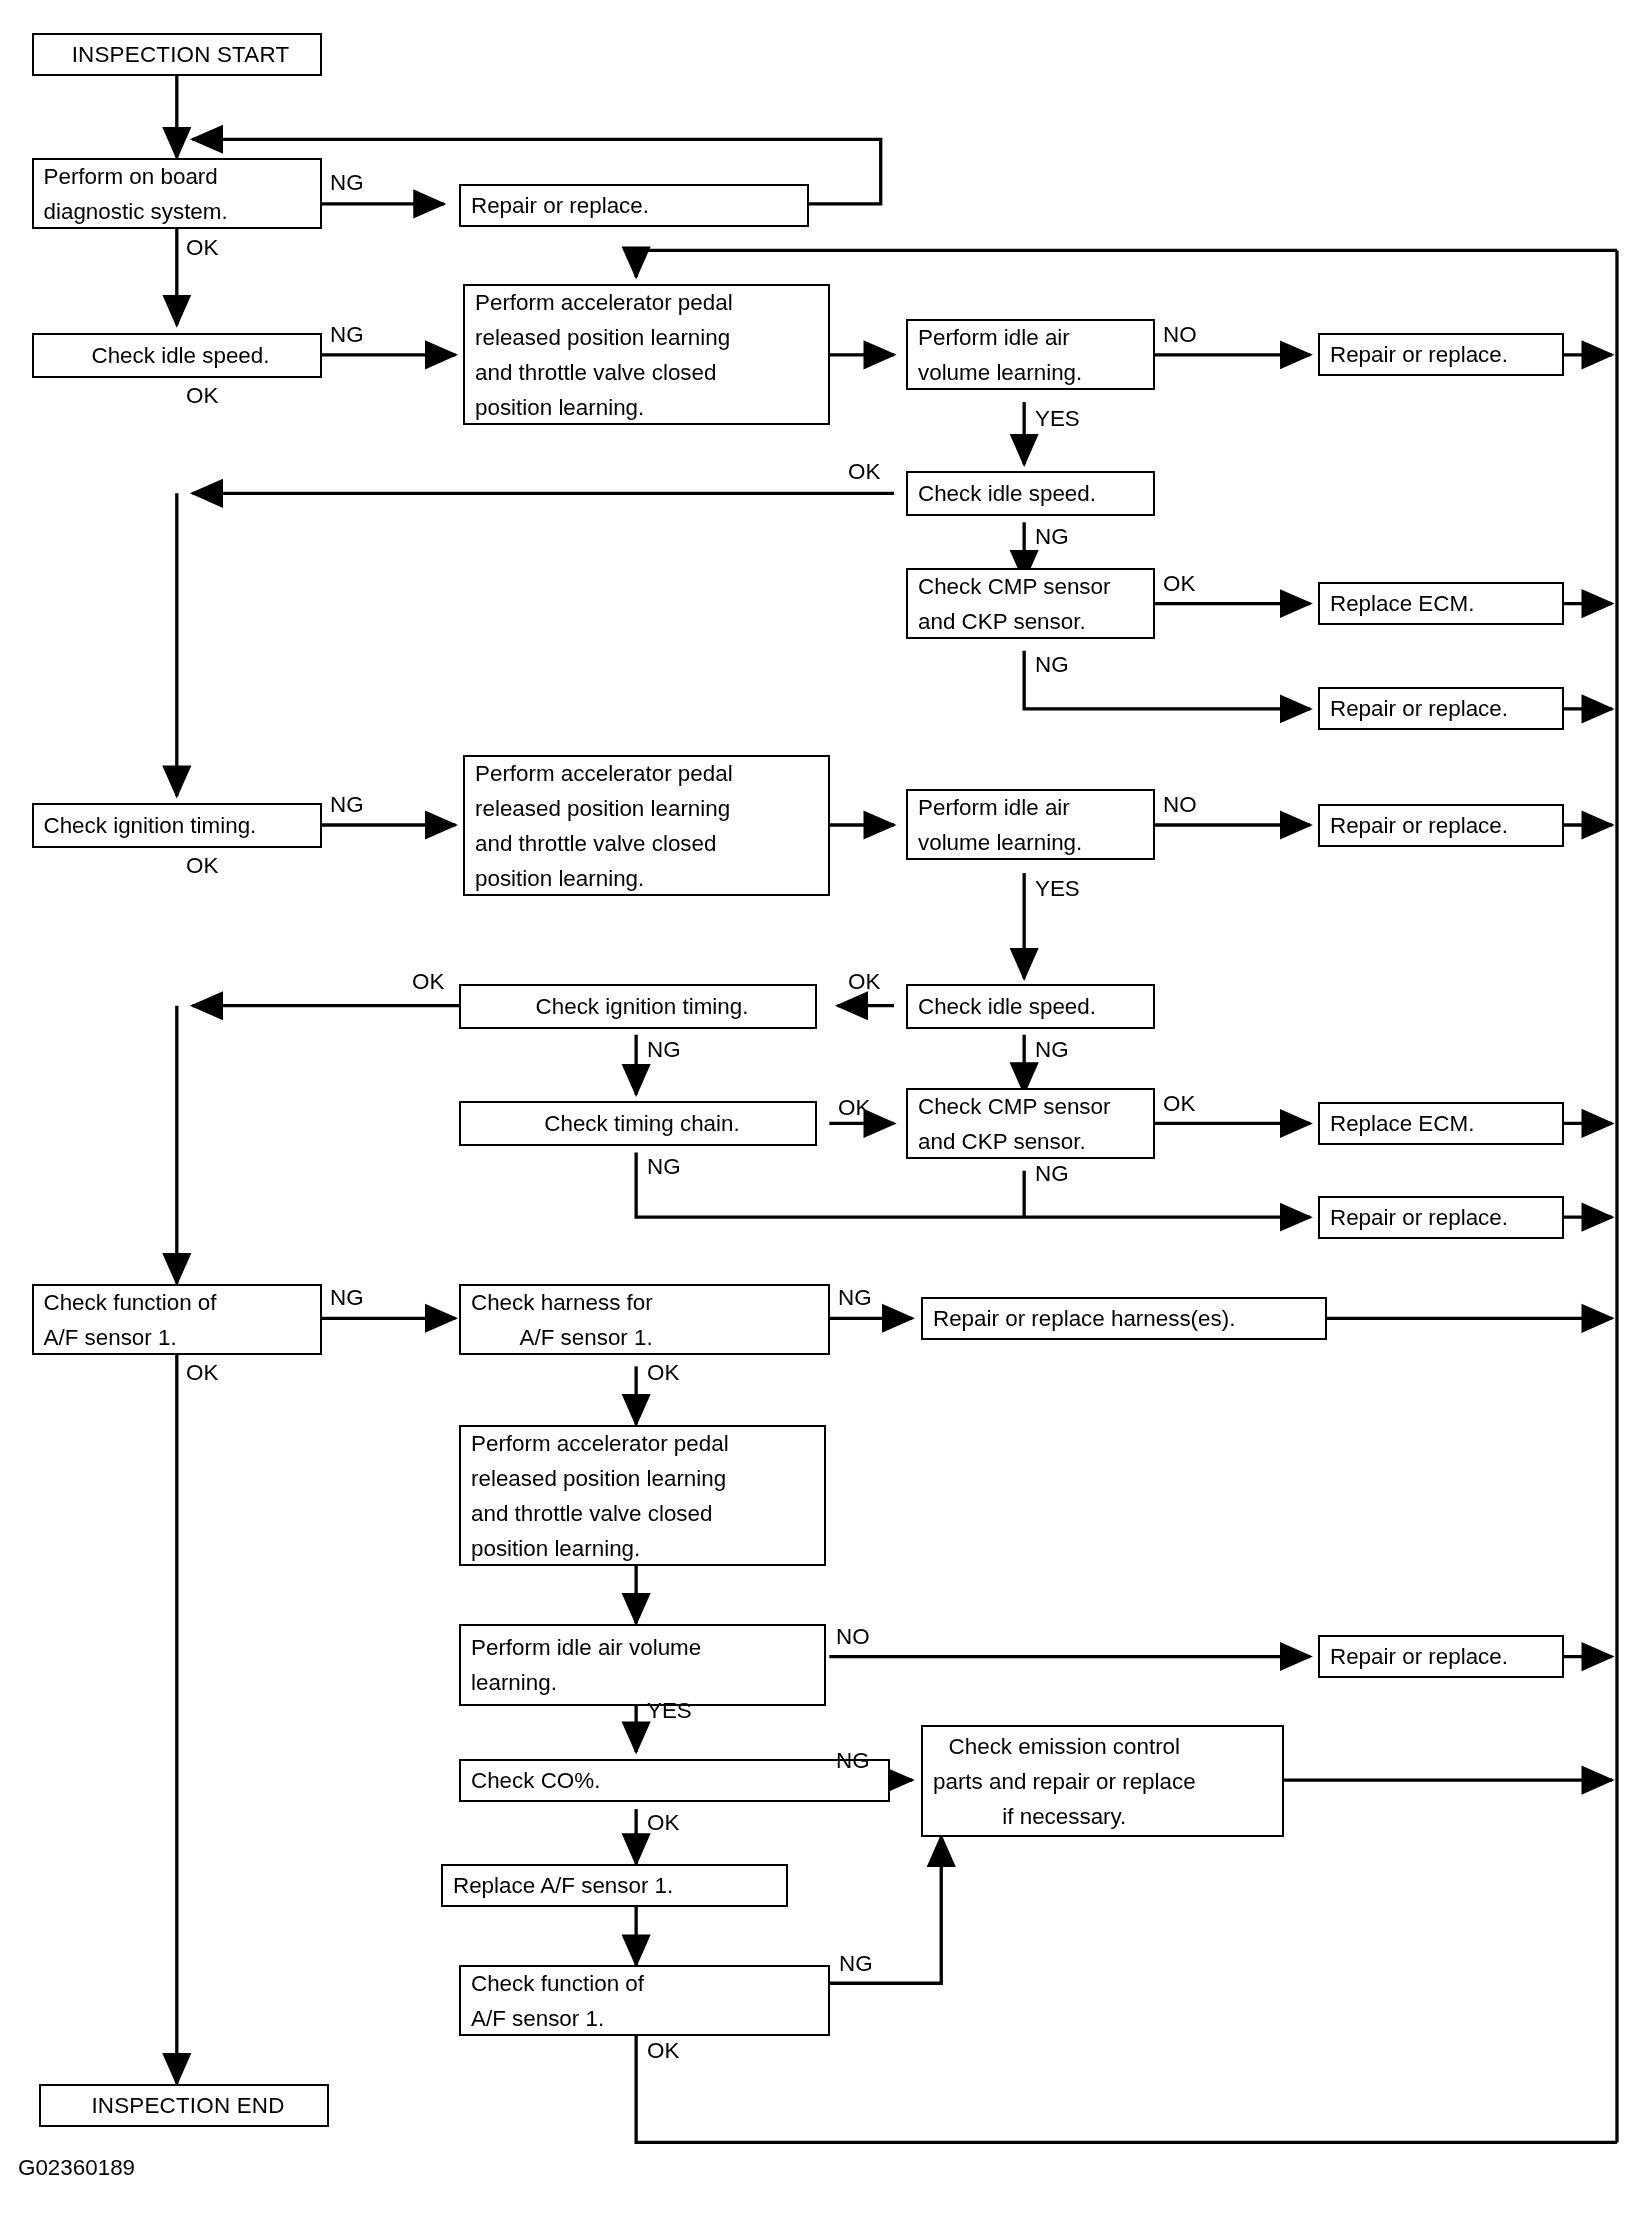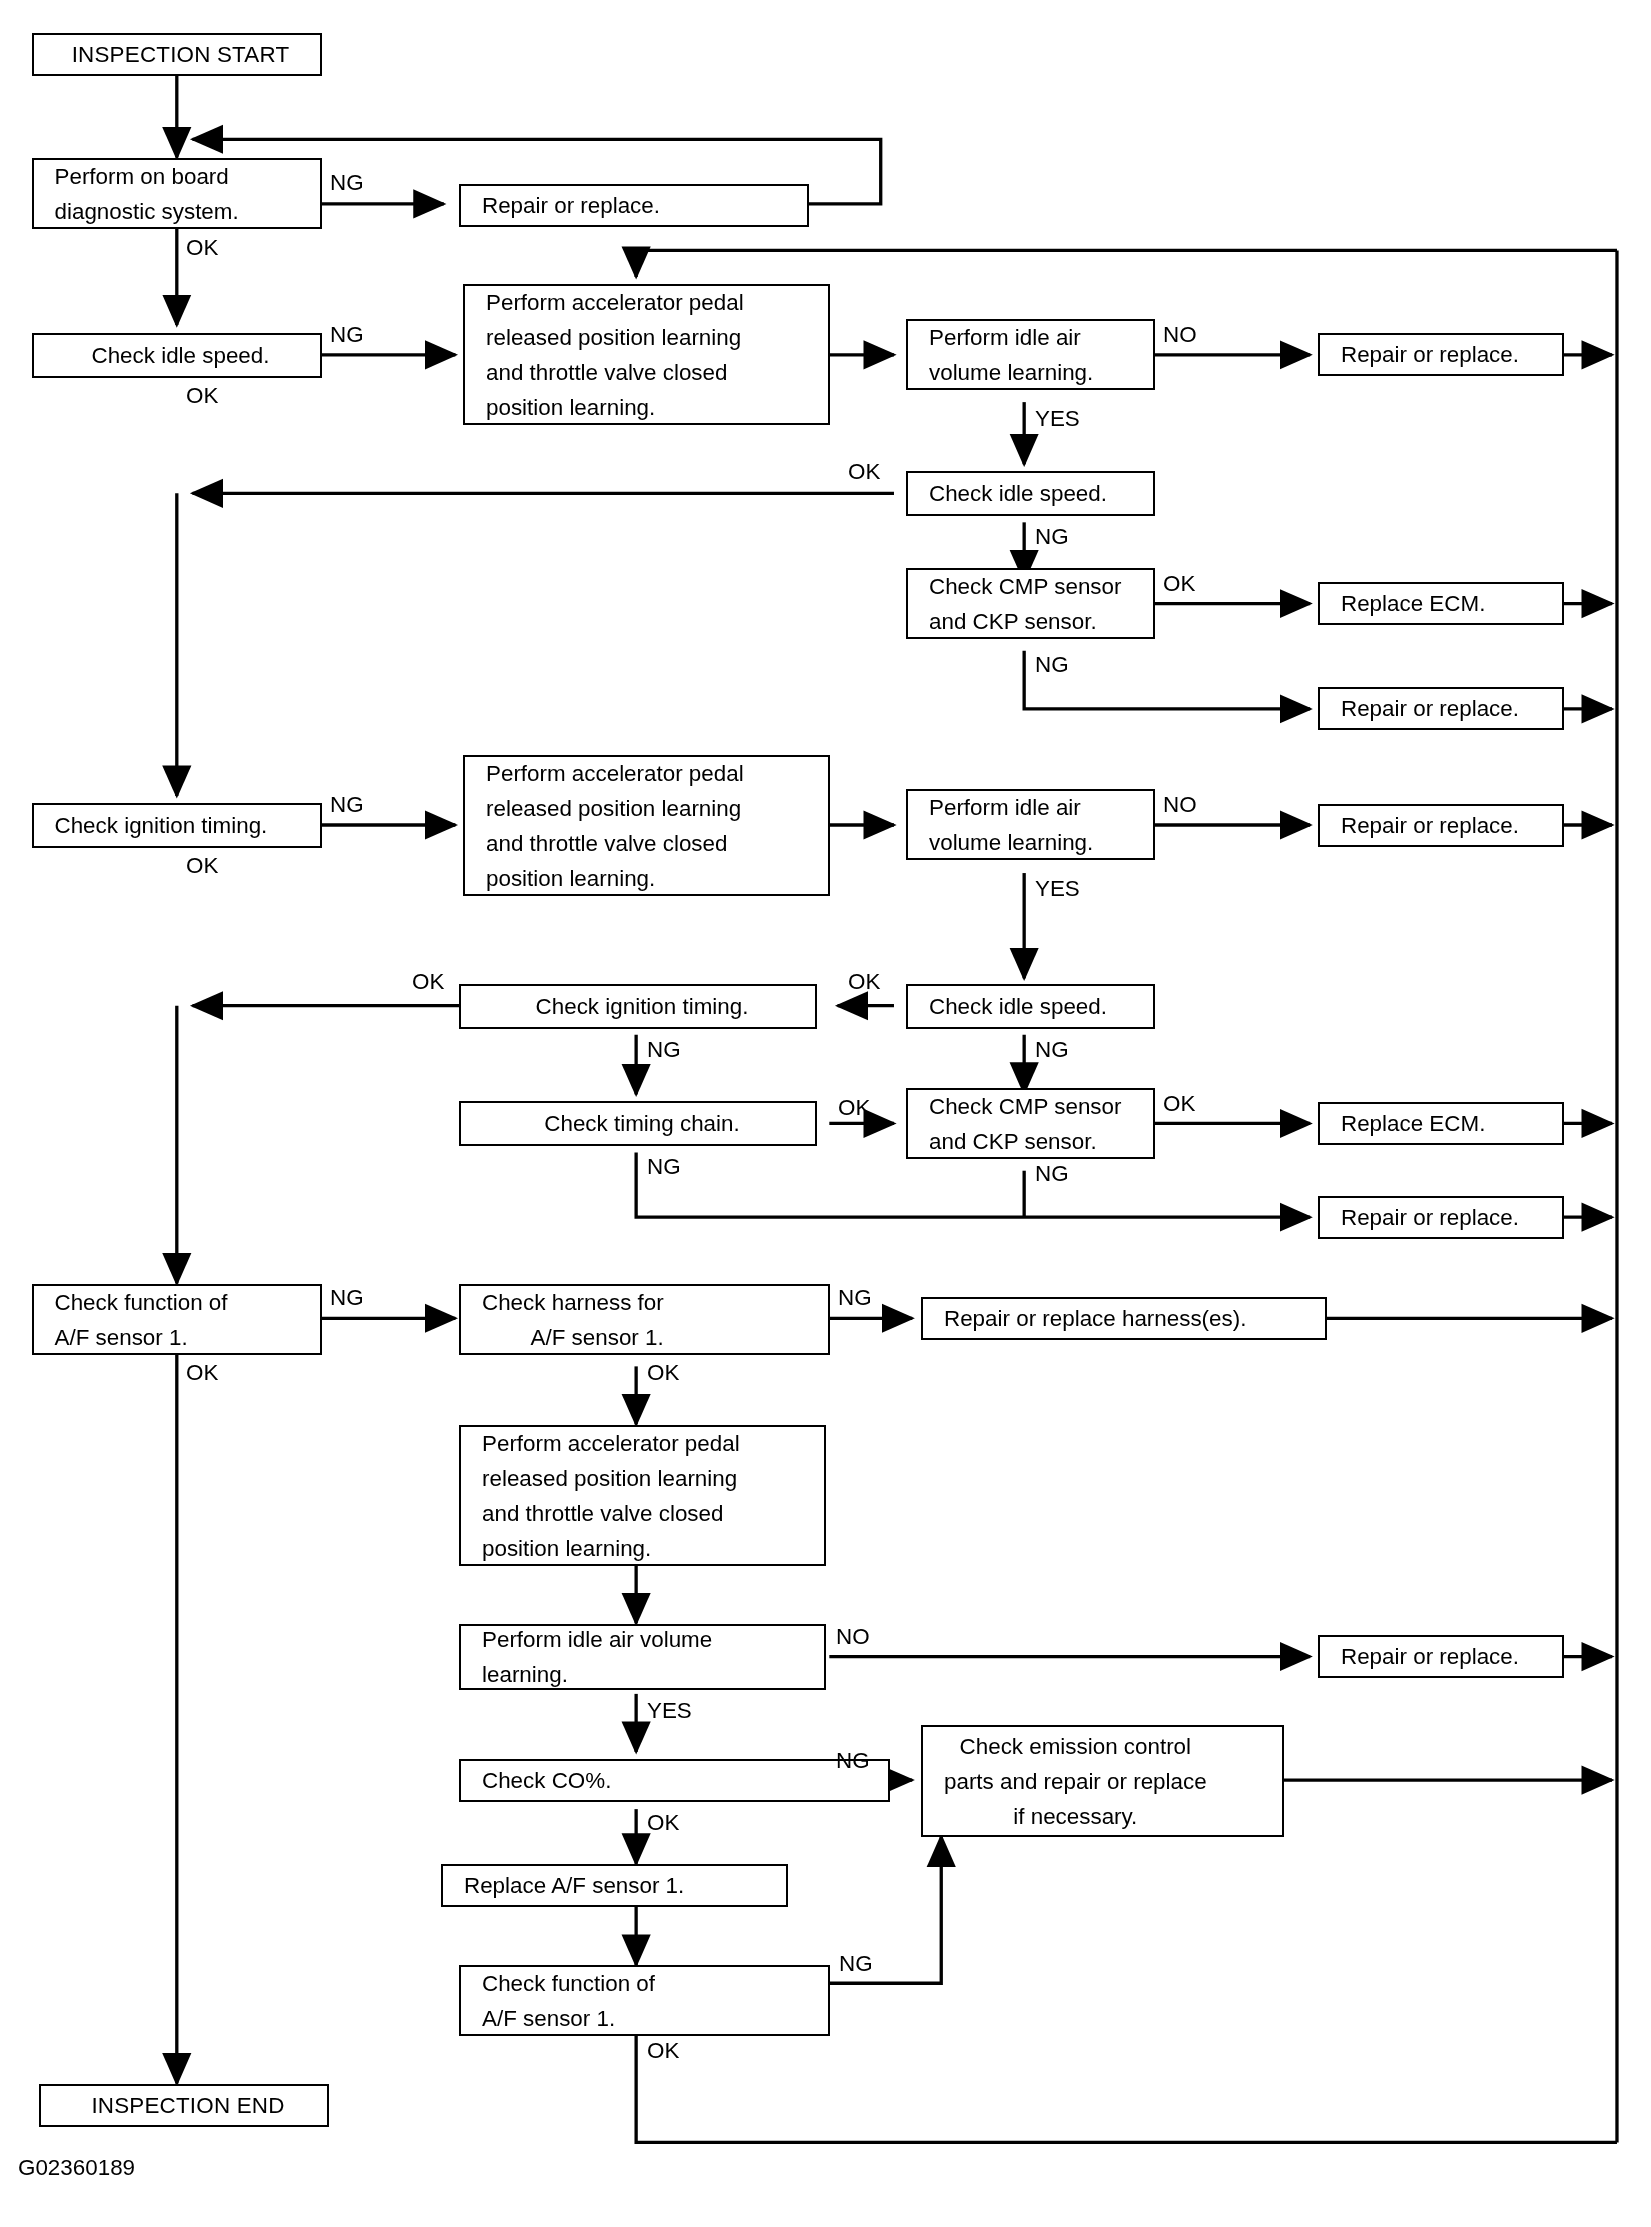--- a/index.html
+++ b/index.html
@@ -15,21 +15,21 @@
   .node{
     position:absolute;
     box-sizing:border-box;
     border:2.5px solid #000;
     background:#fff;
     color:#000;
     font-size:22.4px;
     line-height:35px;
     display:flex;
     align-items:center;
-    padding-left:21px;
+    padding-left:10px;
     white-space:pre-line;
   }
   .node.center{justify-content:center;padding-left:8px;padding-right:0;text-align:center;}
   .node.term{font-size:22.4px;letter-spacing:0.2px;}
   .lbl{
     position:absolute;
     font-size:22.4px;
     line-height:25px;
     color:#000;
     white-space:nowrap;
@@ -209,21 +209,21 @@
   <div class="node" style="left:459px;top:1284px;width:371px;height:71px;text-align:right;">Check harness for
 A/F sensor 1.</div>
 
   <div class="node" style="left:921px;top:1297px;width:406px;height:43px;">Repair or replace harness(es).</div>
 
   <div class="node" style="left:459px;top:1425px;width:367px;height:141px;">Perform accelerator pedal
 released position learning
 and throttle valve closed
 position learning.</div>
 
-  <div class="node" style="left:459px;top:1624px;width:367px;height:66px;">Perform idle air volume
+  <div class="node" style="left:459px;top:1624px;width:367px;height:82px;">Perform idle air volume
 learning.</div>
 
   <div class="node" style="left:1318px;top:1635px;width:246px;height:43px;">Repair or replace.</div>
 
   <div class="node" style="left:459px;top:1759px;width:431px;height:43px;">Check CO%.</div>
 
   <div class="node" style="left:921px;top:1725px;width:363px;height:112px;text-align:center;">Check emission control
 parts and repair or replace
 if necessary.</div>
 

